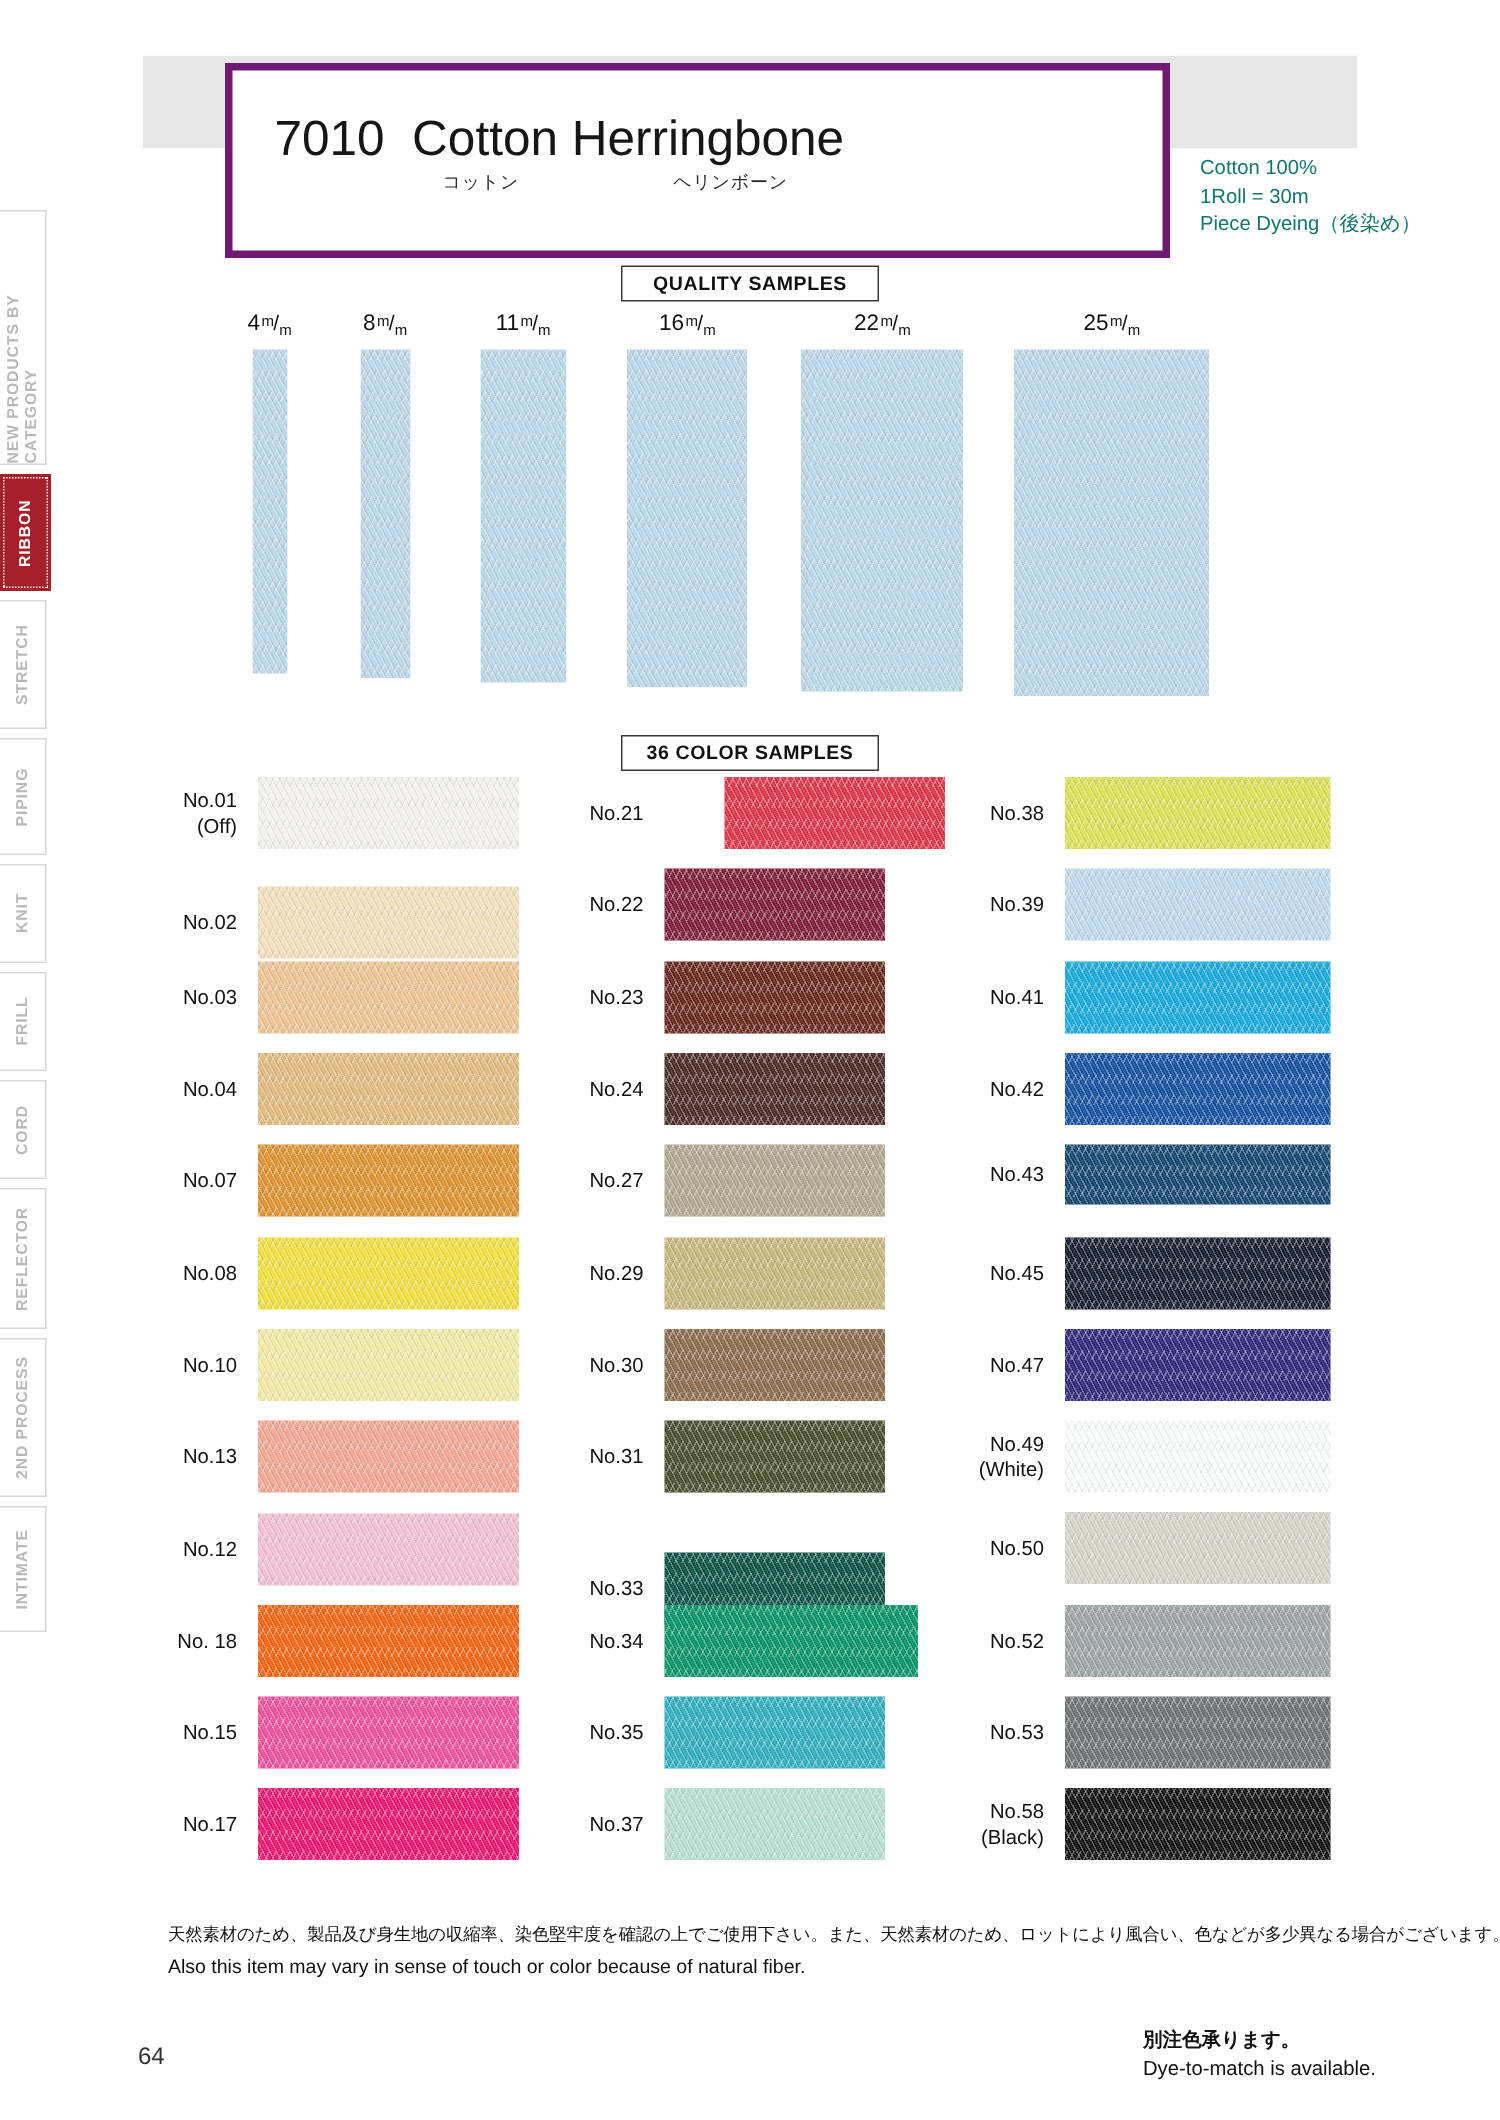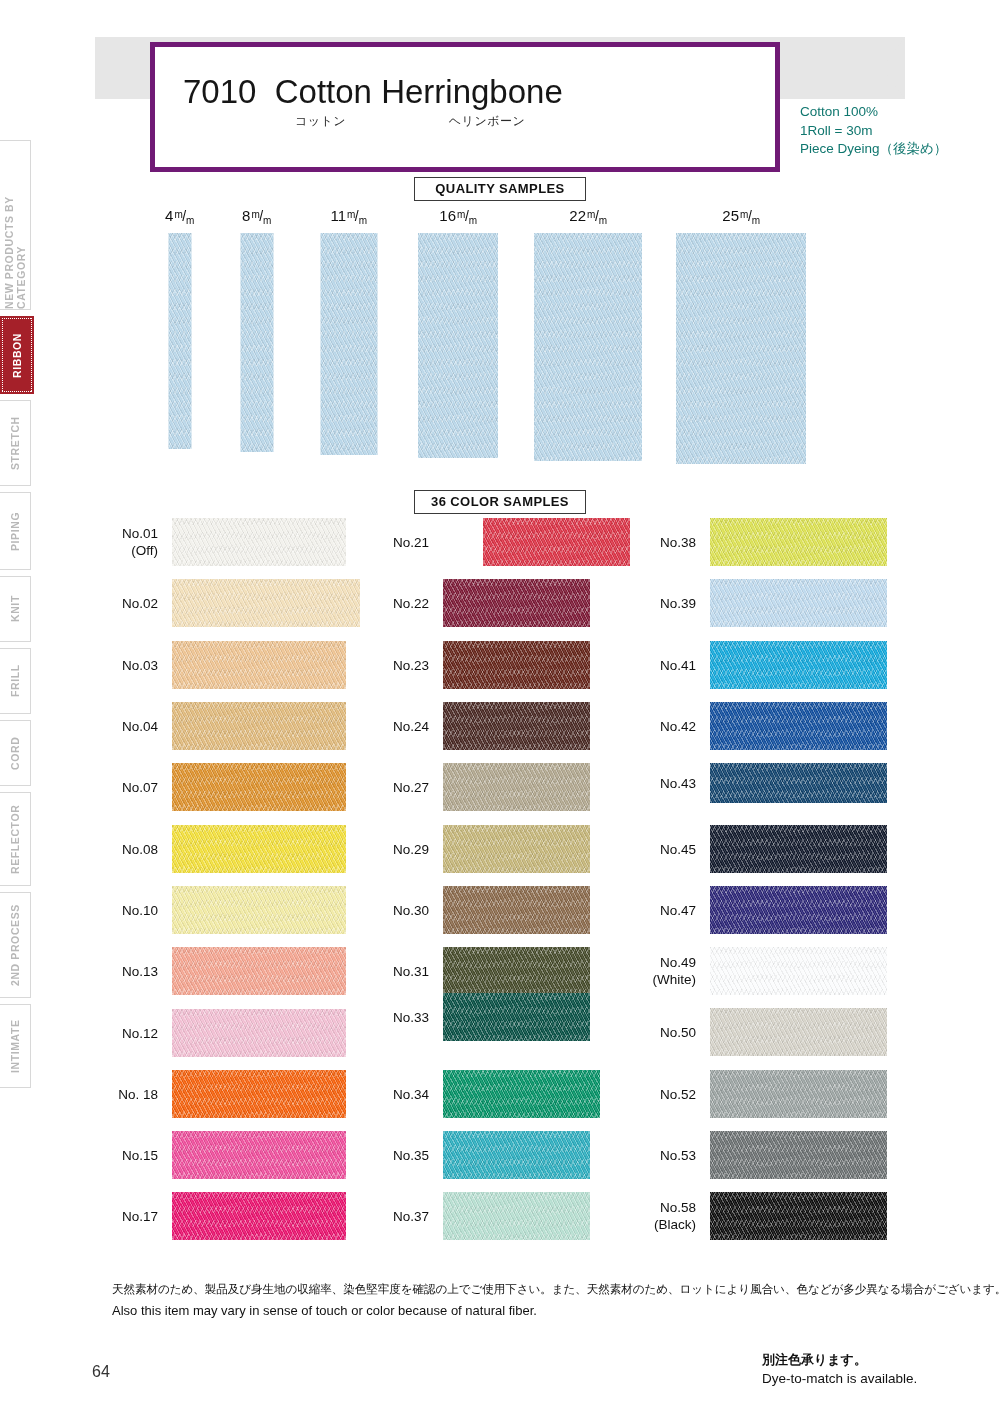--- a/index.html
+++ b/index.html
@@ -350,21 +350,21 @@
     </div>
   </div>
 
 <div class="section-label" id="color-label">36 COLOR SAMPLES</div>
 <div id="colors" style="height: 722.3px;">
     <div class="col" style="left: 172px; width: 174px;">
       <div class="cs-row" style="top: 0px; width: 174px; height: 48px;">
         <div class="cs-label">No.01<br>(Off)</div>
         <div class="cs-swatch hb" style="background: rgb(242, 241, 236);"></div>
       </div>
-      <div class="cs-row" style="top: 61px; width: 188px; height: 48px;">
+      <div class="cs-row" style="top: 73px; width: 174px; height: 48px;">
         <div class="cs-label">No.02</div>
         <div class="cs-swatch hb" style="background: rgb(242, 223, 186);"></div>
       </div>
       <div class="cs-row" style="top: 122.6px; width: 174px; height: 48px;">
         <div class="cs-label">No.03</div>
         <div class="cs-swatch hb" style="background: rgb(237, 195, 146);"></div>
       </div>
       <div class="cs-row" style="top: 183.9px; width: 174px; height: 48px;">
         <div class="cs-label">No.04</div>
         <div class="cs-swatch hb" style="background: rgb(223, 185, 124);"></div>
@@ -428,25 +428,25 @@
         <div class="cs-swatch hb" style="background: rgb(196, 181, 121);"></div>
       </div>
       <div class="cs-row" style="top: 367.8px; width: 147px; height: 48px;">
         <div class="cs-label">No.30</div>
         <div class="cs-swatch hb" style="background: rgb(138, 106, 76);"></div>
       </div>
       <div class="cs-row" style="top: 429.1px; width: 147px; height: 48px;">
         <div class="cs-label">No.31</div>
         <div class="cs-swatch hb" style="background: rgb(71, 76, 44);"></div>
       </div>
-      <div class="cs-row" style="top: 475px; width: 147px; height: 48px;">
+      <div class="cs-row" style="top: 517px; width: 147px; height: 48px;">
         <div class="cs-label">No.33</div>
         <div class="cs-swatch hb" style="background: rgb(10, 81, 70);"></div>
       </div>
-      <div class="cs-row" style="top: 551.7px; width: 157px; height: 48px; text-decoration: underline;">
+      <div class="cs-row" style="top: 551.7px; width: 169px; height: 48px; text-decoration: underline;">
         <div class="cs-label">No.34</div>
         <div class="cs-swatch hb" style="background: rgb(6, 146, 103);"></div>
       </div>
       <div class="cs-row" style="top: 613px; width: 147px; height: 48px;">
         <div class="cs-label">No.35</div>
         <div class="cs-swatch hb" style="background: rgb(46, 173, 190);"></div>
       </div>
       <div class="cs-row" style="top: 674.3px; width: 147px; height: 48px;">
         <div class="cs-label">No.37</div>
         <div class="cs-swatch hb" style="background: rgb(182, 222, 208);"></div>

